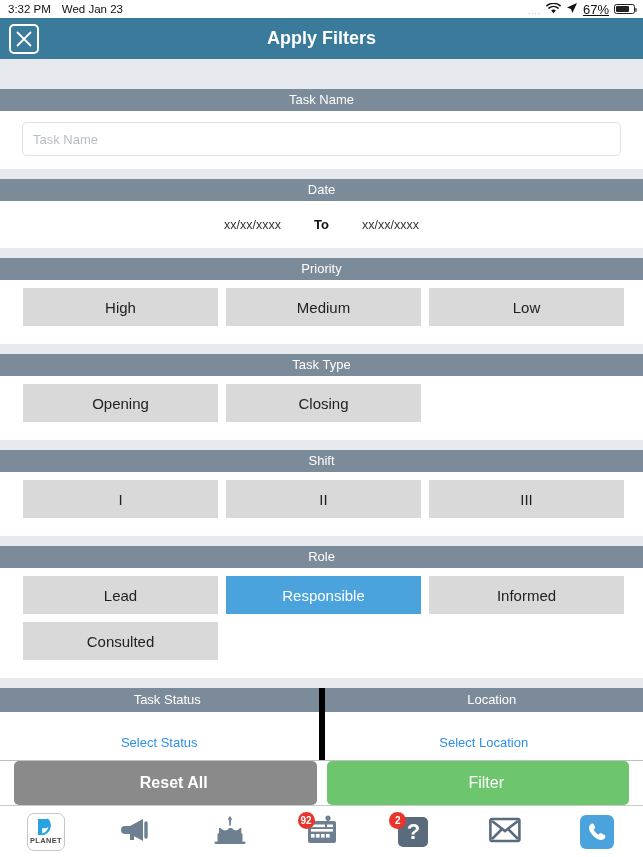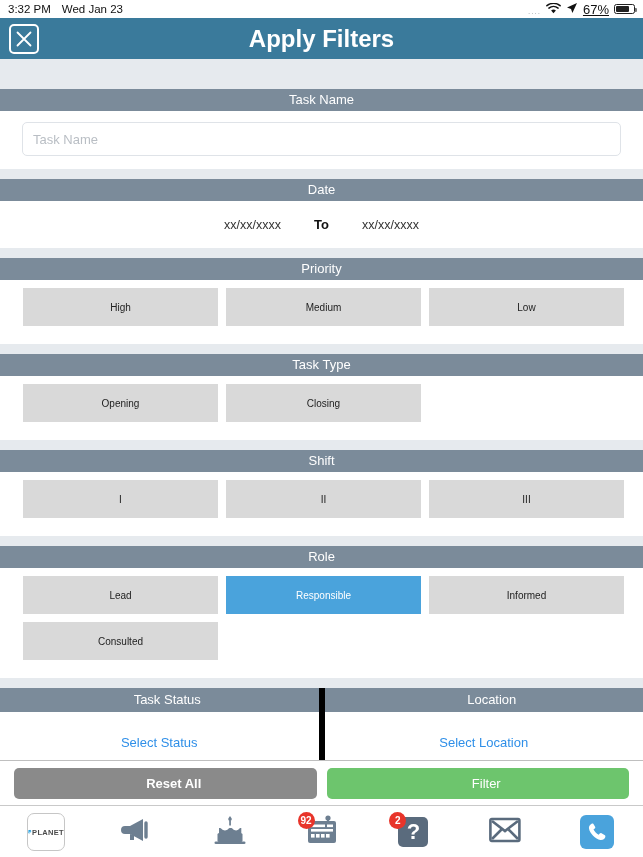--- a/index.html
+++ b/index.html
@@ -33,21 +33,21 @@
   }
   .close-btn {
     width: 30px; height: 30px; margin-left: 9px;
     border: 2px solid #ffffff; border-radius: 5px;
     display: flex; align-items: center; justify-content: center;
     cursor: pointer; flex: 0 0 auto;
   }
   .close-btn svg { display: block; }
   .header-title {
     position: absolute; left: 0; right: 0; text-align: center;
-    color: #ffffff; font-size: 24px; font-weight: bold;
+    color: #ffffff; font-size: 18px; font-weight: bold;
     pointer-events: none;
   }
 
   
   .body {
     position: absolute; top: 59px; left: 0; right: 0; bottom: 97px;
     background: #000000; overflow: hidden; margin-top: 30px;
   }
   .sec-head {
     background: #7b8b9a; color: #ffffff;
@@ -74,21 +74,21 @@
     justify-content: center; gap: 33px; font-size: 12.5px; color: #333;
   }
   .date-val { cursor: pointer; }
   .date-to { font-weight: bold; font-size: 13px; color: #111; }
 
   
   .chips { display: flex; flex-wrap: wrap; padding: 8px 0 10px 23px; }
   .chip {
     width: 195px; height: 38px; margin: 0 8px 8px 0;
     background: #d9d9d9; color: #222;
-    font-size: 10px; display: flex;
+    font-size: 15px; display: flex;
     align-items: center; justify-content: center;
     cursor: pointer; user-select: none;
   }
   .chip.selected { background: #4aa3dc; color: #ffffff; }
 
   
   .two-col { display: flex; gap: 6px; }
   .col { flex: 1; }
   .col .sec-head { height: 24px; line-height: 24px; padding-left: 16px; }
   .col-body {
@@ -99,22 +99,22 @@
 
   
   .footer {
     position: absolute; left: 0; right: 0; bottom: 52px;
     height: 45px; background: #ffffff;
     border-top: 1px solid #bfbfbf;
     display: flex; align-items: center; gap: 10px;
     padding: 0 14px;
   }
   .btn-reset, .btn-filter {
-    flex: 1; height: 31px; border-radius: 5px; border: none;
-    color: #ffffff; font-size: 13px; font-weight: bold;
+    flex: 1; height: 44px; border-radius: 5px; border: none;
+    color: #ffffff; font-size: 16px; font-weight: bold;
     cursor: pointer; font-family: "Liberation Sans", sans-serif; padding-left: 17px;
   }
   .btn-reset { background: #8a8a8a; }
   .btn-filter { background: #6dc56d; font-weight: normal; }
 
   
   .tabbar {
     position: absolute; left: 0; right: 0; bottom: 0;
     height: 52px; background: #ffffff;
     border-top: 1px solid #c9c9c9;
@@ -129,21 +129,21 @@
     position: absolute; top: 6px; left: 50%;
     transform: translateX(-24px);
     background: #e8342a; color: #fff;
     font-size: 10px; font-weight: bold;
     min-width: 17px; height: 17px; line-height: 17px;
     border-radius: 9px; text-align: center; padding: 0 3px;
   }
   .planet-logo {
     width: 38px; height: 38px; border: 1px solid #c6c6c6;
     border-radius: 7px; background: #fff;
-    display: flex; flex-direction: row;
+    display: flex; flex-direction: column;
     align-items: center; justify-content: center;
   }
   .planet-word {
     font-size: 7.5px; font-weight: bold; color: #4a4a4a;
     letter-spacing: 0.3px; margin-top: 1px;
   }
   .phone-tile {
     width: 34px; height: 34px; background: #4aa3dc;
     border-radius: 6px; display: flex;
     align-items: center; justify-content: center;

